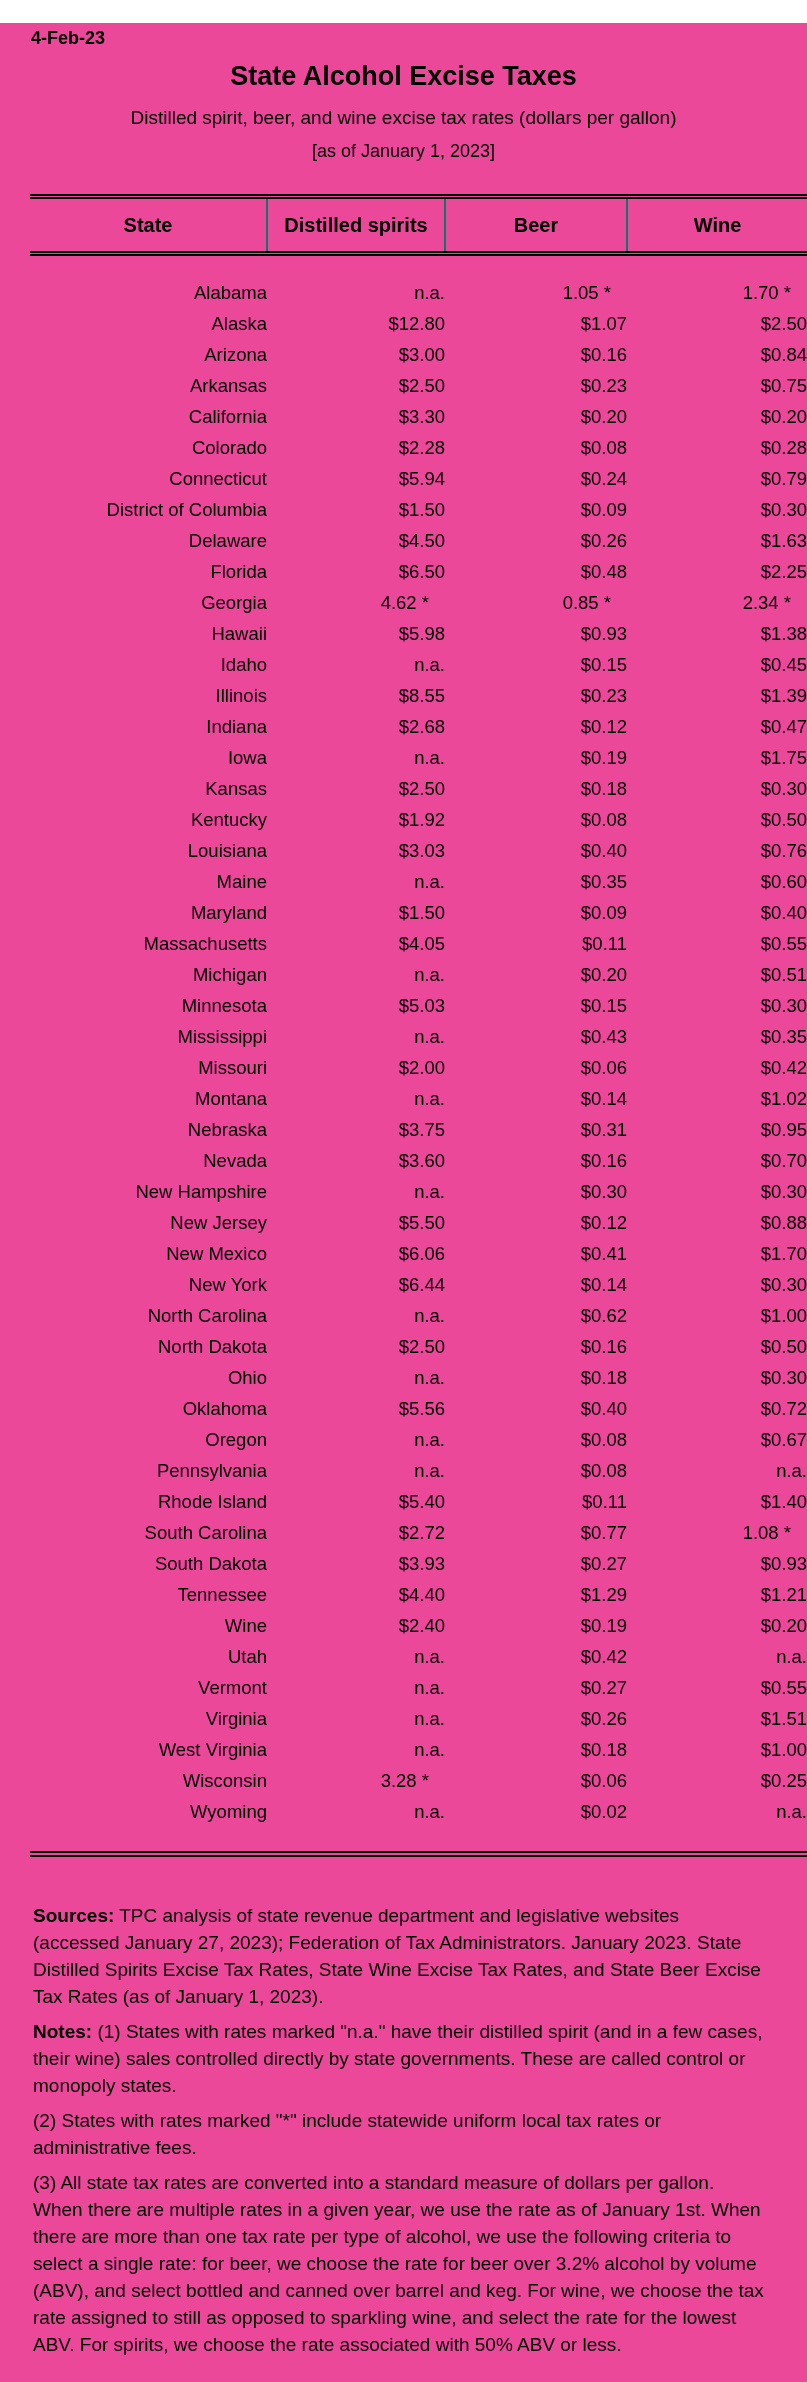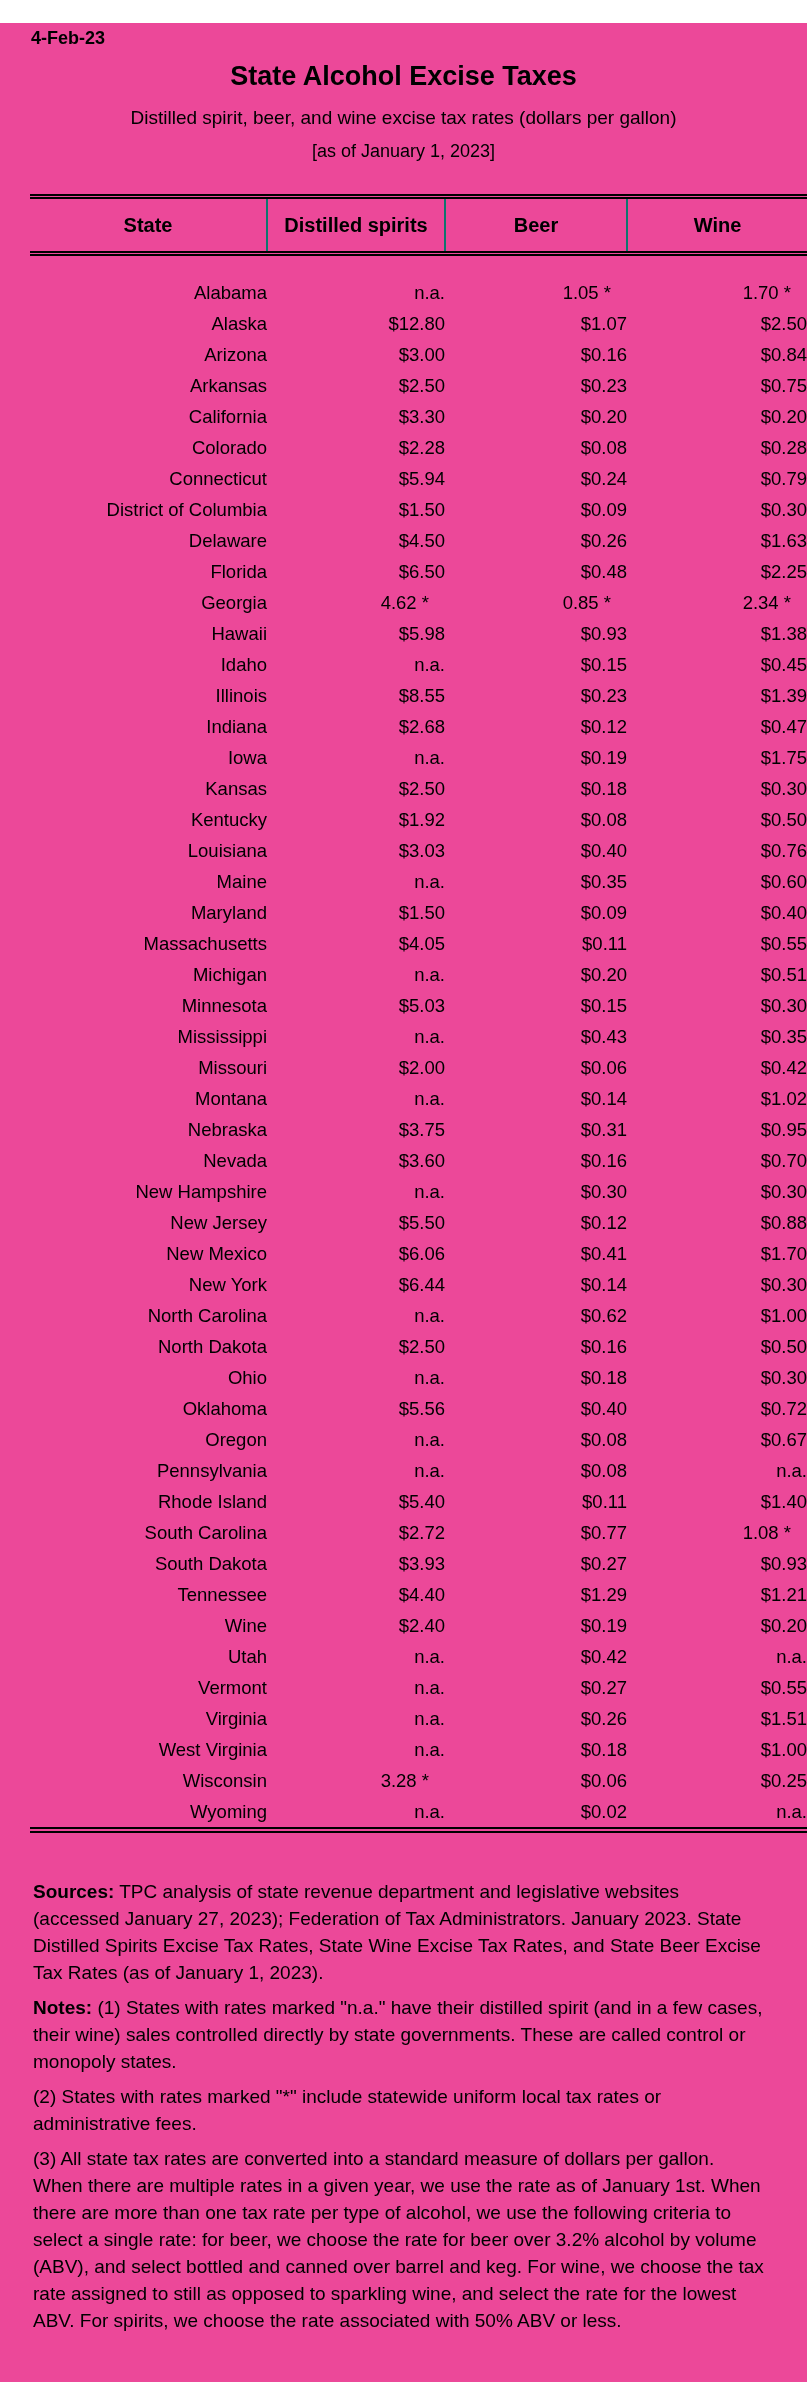--- a/index.html
+++ b/index.html
@@ -59,20 +59,21 @@
   }
   table.tax-table tbody td {
     height: 31px;
     font-size: 18.5px;
     vertical-align: middle;
     padding: 0;
     white-space: nowrap;
   }
   table.tax-table tbody tr:first-child td { padding-top: 21px; }
   table.tax-table tbody tr:last-child td {
+    padding-bottom: 24px;
     border-bottom: 6px double #000;
   }
   td.state { text-align: right; padding-left: 18px; }
   td.value { text-align: right; padding-right: 20px; }
   td.value.starred { padding-right: 16px; text-align: right; }
   .notes {
     margin-top: 45px;
     padding-left: 33px;
     width: 774px;
     box-sizing: border-box;

